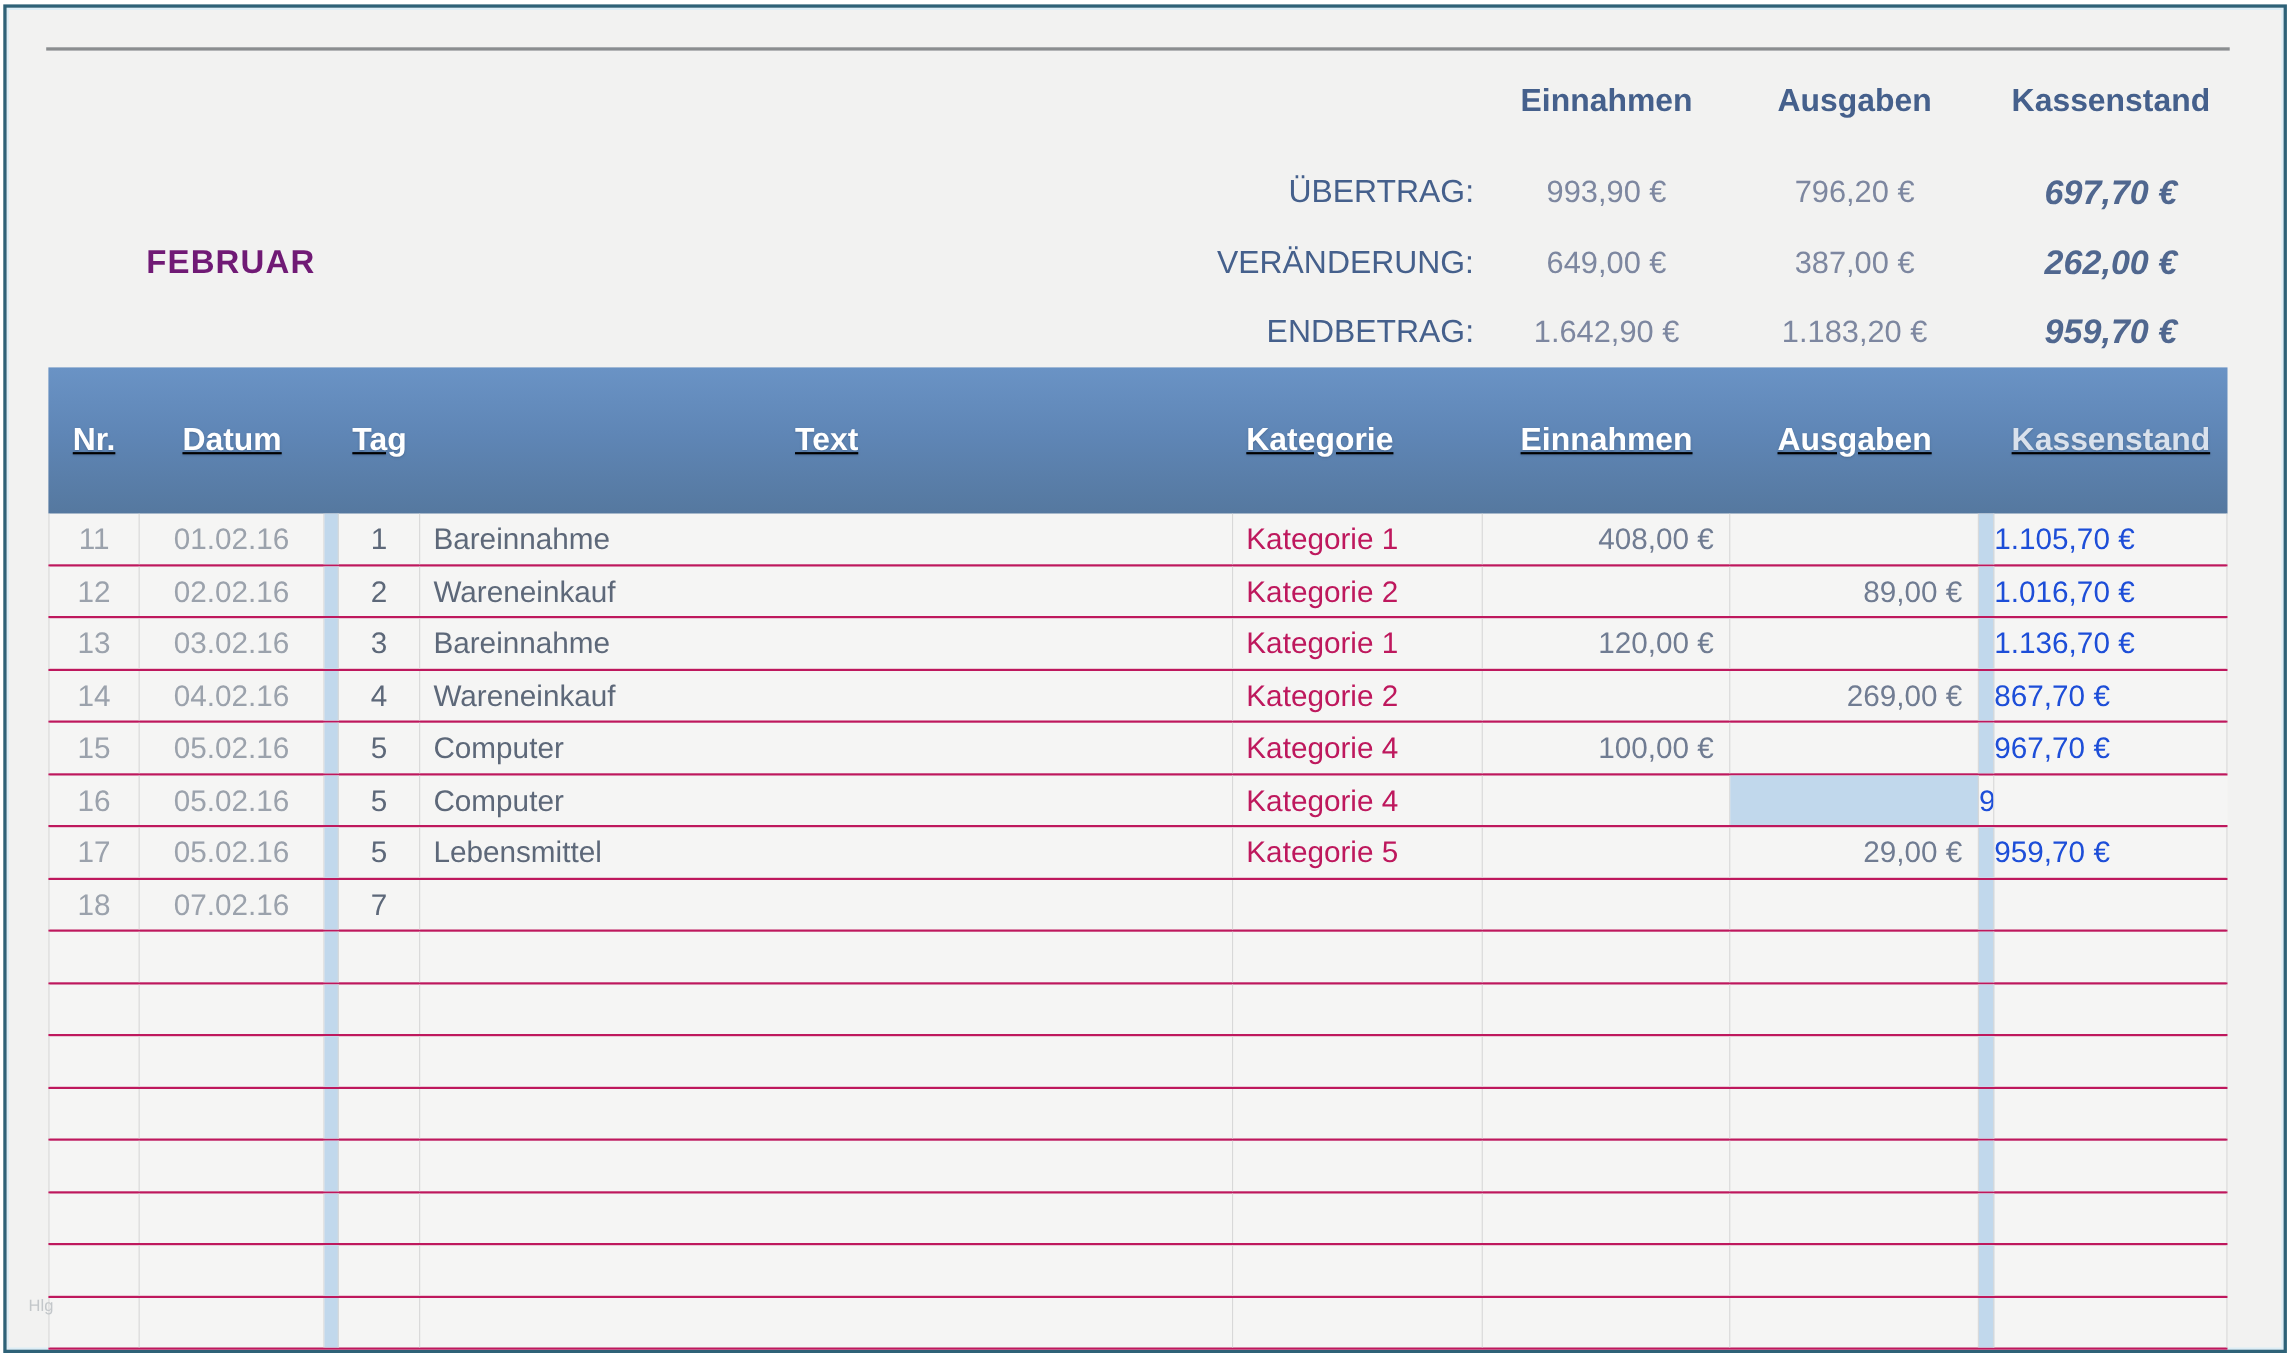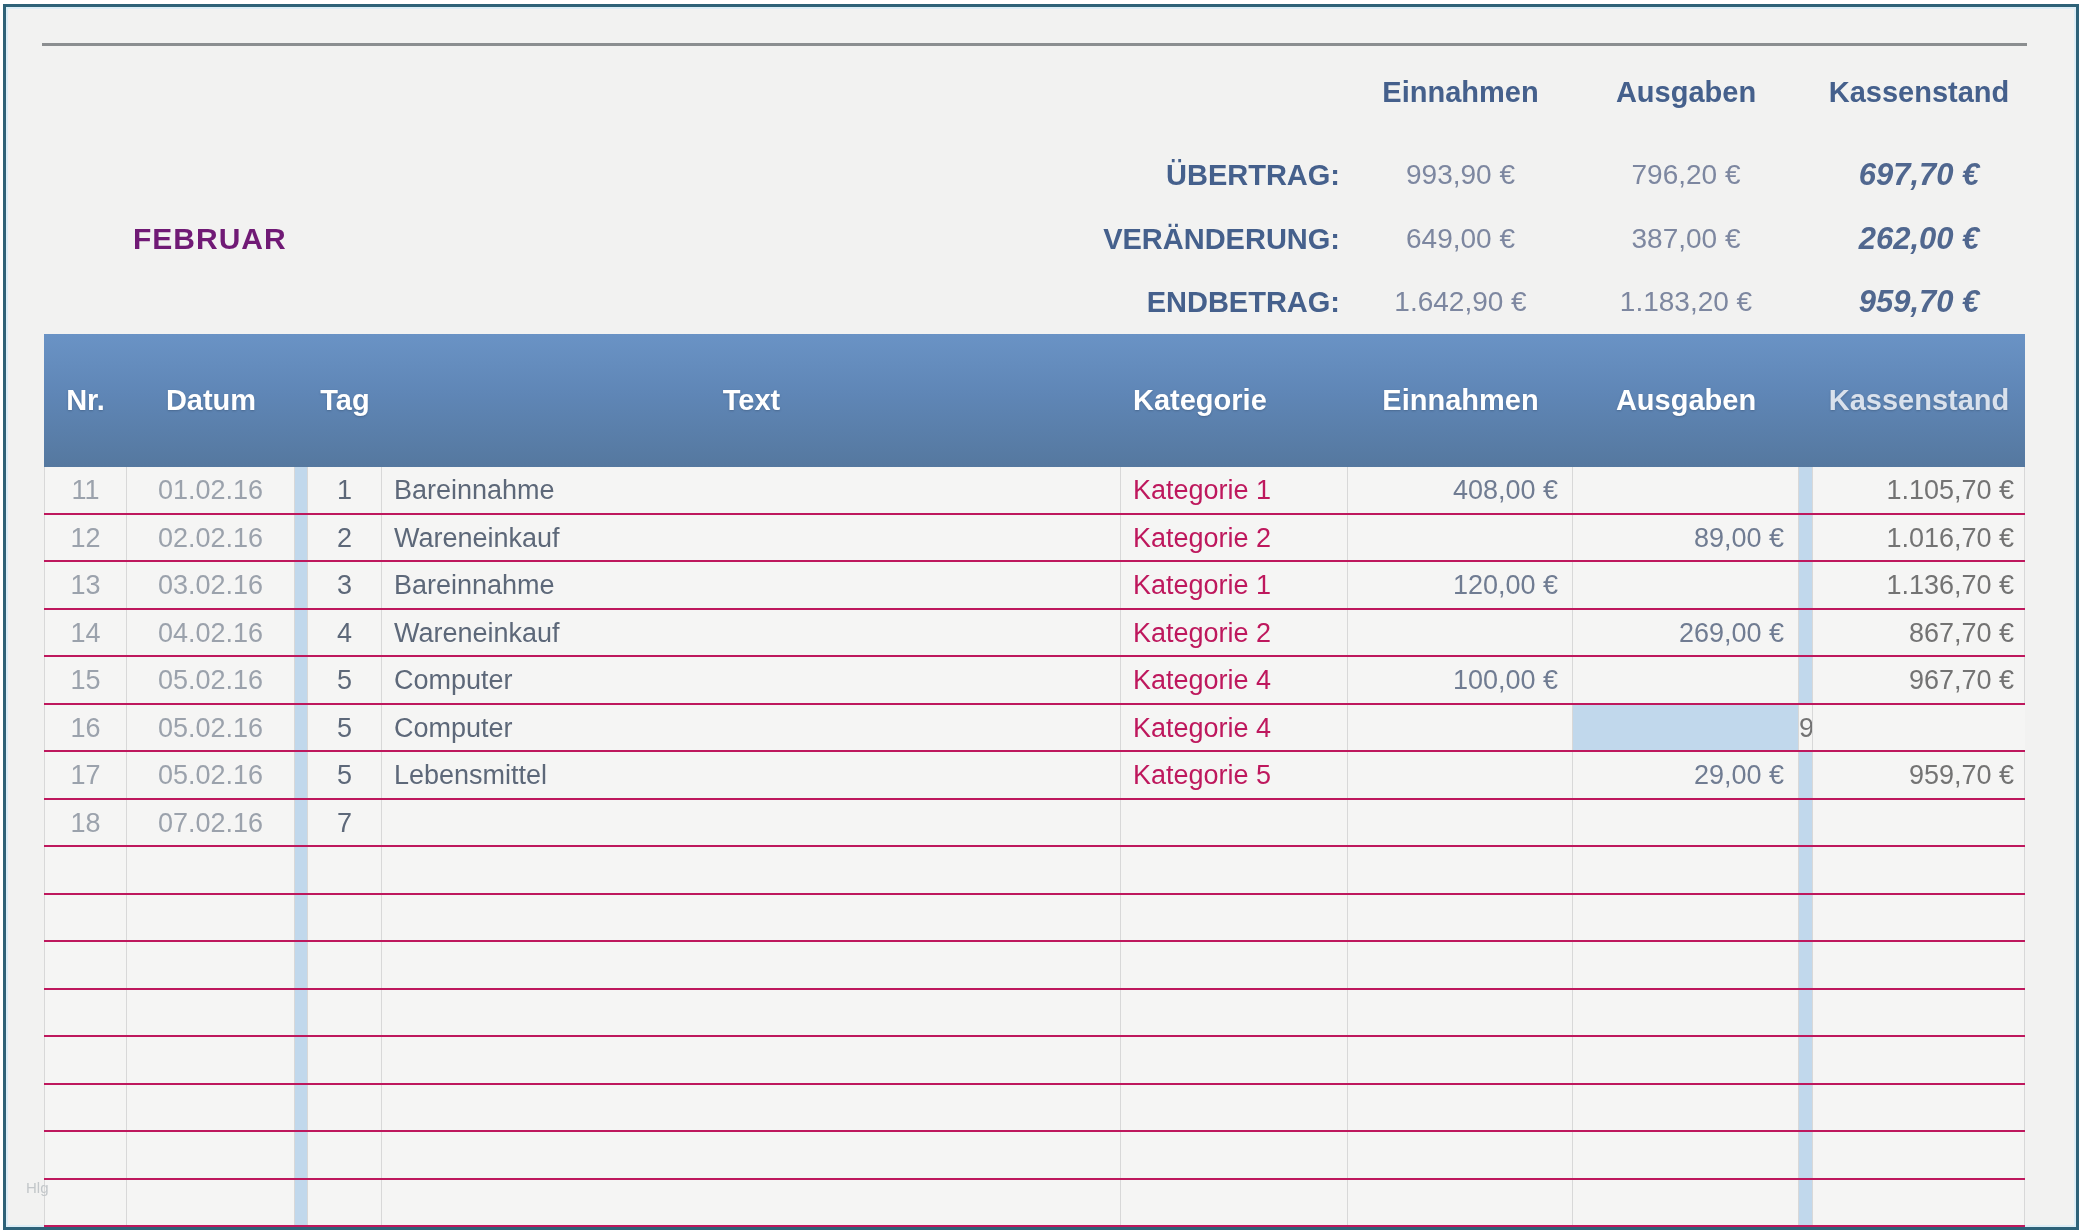--- a/index.html
+++ b/index.html
@@ -17,49 +17,49 @@
          color:#701a75;letter-spacing:1px;}
 
   
   .sumgrid{position:absolute;left:38px;width:1981px;height:38px;display:grid;
            grid-template-columns:1304px 225px 226px 14px 212px;align-items:center;}
   .sum-headers{top:66px;}
   .sum-row-0{top:149px;}
   .sum-row-1{top:213px;}
   .sum-row-2{top:276px;}
   .sum-h{font-size:29px;font-weight:bold;color:#45608c;text-align:center;}
-  .sum-label{font-size:29px;font-weight:bold;color:#45608c;text-align:right;padding-right:8px;}
+  .sum-label{font-size:29px;font-weight:normal;color:#45608c;text-align:right;padding-right:8px;}
   .sum-val{font-size:28px;color:#7d87a0;text-align:center;}
   .sum-kass{font-size:31px;font-weight:bold;color:#50678f;text-align:center;font-style:italic;}
 
   
   .table{position:absolute;left:38px;top:327px;width:1981px;}
   .thead{height:133px;display:grid;
          grid-template-columns:83px 168px 13px 74px 739px 227px 225px 226px 14px 212px;
          align-items:center;
-         background:linear-gradient(180deg,#6a93c5 0%,#5f86b6 45%,#55789f 100%);}
+         background:linear-gradient(180deg,#6a93c5 0%,#5f86b6 45%,#55789f 100%);text-decoration:underline;}
   .th{font-size:29px;font-weight:bold;color:#ffffff;text-align:center;
       text-shadow:0 1px 2px rgba(40,60,90,.35);}
   .th.left{text-align:left;padding-left:12px;}
   .th.muted{color:#d9e1ec;}
   .tbody{background:#f5f5f4;}
   .row{height:47.5px;display:grid;
        grid-template-columns:83px 168px 13px 74px 739px 227px 225px 226px 14px 212px;
        border-bottom:2px solid #be185d;box-sizing:border-box;}
   .cell{box-sizing:border-box;border-right:1px solid #d8d8d8;
         line-height:46.5px;font-size:27px;white-space:nowrap;overflow:hidden;}
   .cell:first-child{border-left:1px solid #d8d8d8;}
   .stripe{background:#c1d8ec;border-right:1px solid #d8d8d8;}
   .c-nr{color:#9ba2ac;text-align:center;}
   .c-datum{color:#9ba2ac;text-align:center;}
   .c-tag{color:#5d6879;text-align:center;}
   .c-text{color:#5d6879;text-align:left;padding-left:12px;}
   .c-kategorie{color:#be185d;text-align:left;padding-left:12px;}
   .c-einnahmen,.c-ausgaben{color:#707c92;text-align:right;padding-right:14px;}
-  .c-kassenstand{color:#737373;text-align:right;padding-right:10px;}
+  .c-kassenstand{color:#1d4ed8;padding-right:10px;}
 
   .watermark{position:absolute;left:20px;top:1172px;font-size:15px;color:#c3c7ca;}
 </style>
 </head>
 <body>
 
 <div class="sheet">
 
   <div class="top-rule"></div>
 

